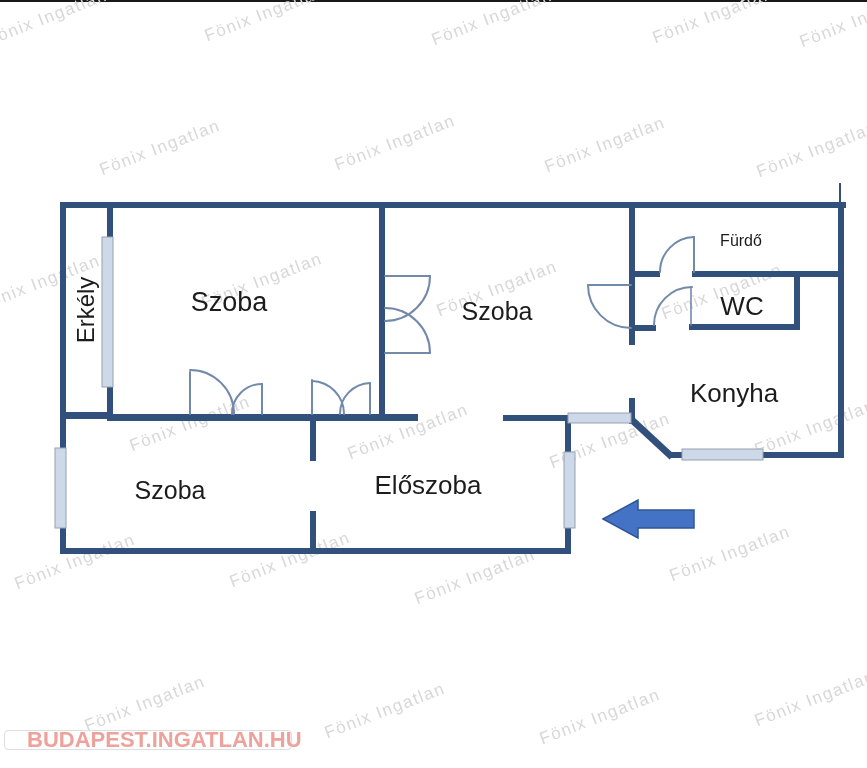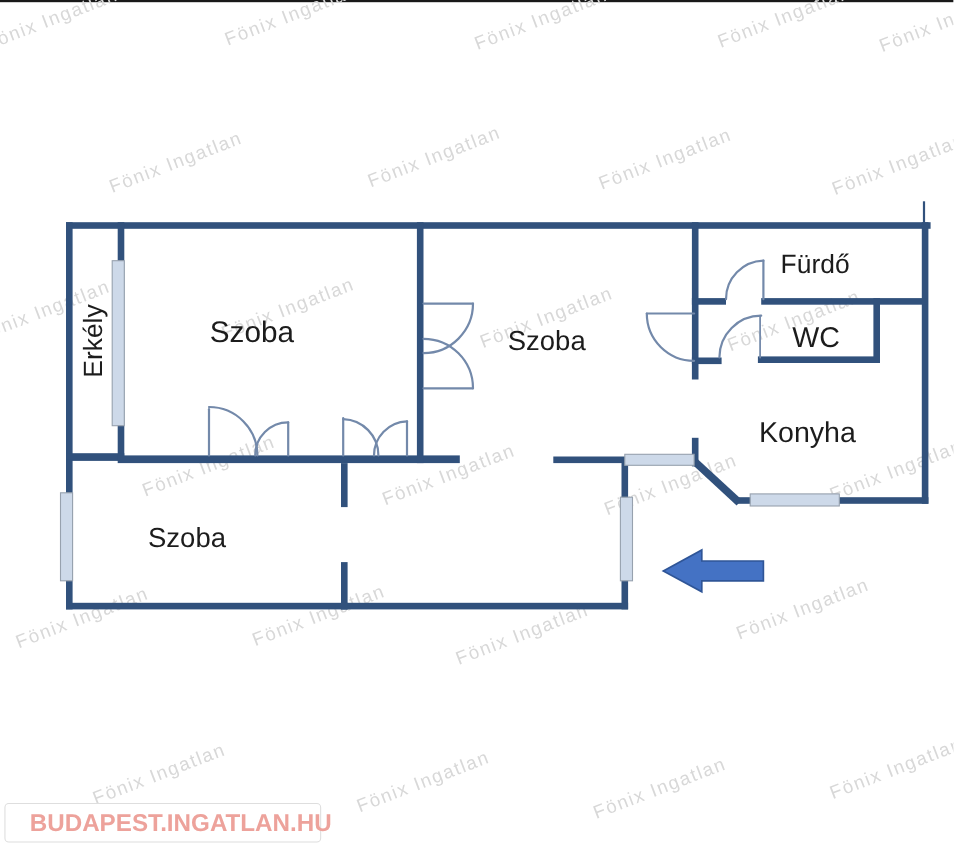--- a/index.html
+++ b/index.html
@@ -24,21 +24,21 @@
   .door-thin{stroke-width:1.6;}
   .arrow{fill:var(--arrow,#4472c4);stroke:var(--arrow-border,#2f5597);stroke-width:1.5;}
   
   .room-label{
     position:absolute;color:#1c1c1c;white-space:nowrap;
     transform:translate(-50%,-50%);line-height:1;
   }
   .room-label.vertical{transform:translate(-50%,-50%) rotate(-90deg);}
   
   #brand-bar{
-    position:absolute;left:4px;top:730px;width:288px;height:36px;
+    position:absolute;left:4px;top:730px;width:288px;height:20px;
     background:#ffffff;border:1px solid #dedede;border-radius:4px;
     display:flex;align-items:center;gap:18px;padding-left:4px;box-sizing:border-box;
   }
   #brand-text{
     font-weight:bold;font-size:22px;letter-spacing:0px;
     color:var(--brand-text,#eda29b);white-space:nowrap;
   }
 </style>
 </head>
 <body>
@@ -144,24 +144,25 @@
         <path class="door" d="M 588 285 A 43 43 0 0 0 631 328"></path>
       </g>
     </g>
 
     <path class="arrow" d="M 603 519 L 638 500 L 638 510 L 694 510 L 694 528 L 638 528 L 638 538 Z"></path>
   </svg>
 
   <div class="room-label vertical" style="left:86px;top:310px;font-size:24px;">Erkély</div>
   <div class="room-label" style="left:229px;top:302px;font-size:27px;">Szoba</div>
   <div class="room-label" style="left:497px;top:311px;font-size:25px;">Szoba</div>
-  <div class="room-label" style="left:741px;top:241px;font-size:24px;">Fürdő</div>
+  <div class="room-label" style="left:741px;top:241px;font-size:16px;">Fürdő</div>
   <div class="room-label" style="left:742px;top:306px;font-size:26px;">WC</div>
   <div class="room-label" style="left:734px;top:393px;font-size:26px;text-align:right;">Konyha</div>
   <div class="room-label" style="left:170px;top:490px;font-size:25px;">Szoba</div>
+  <div class="room-label" style="left:428px;top:485px;font-size:26px;">Előszoba</div>
 
   <div id="brand-bar">
     <svg width="28" height="28" viewBox="0 0 28 28">
       <rect id="brand-icon-bg" x="0.5" y="0.5" width="27" height="27" rx="4" fill="#e4857e"></rect>
       <path d="M14 4 L3.5 13.5 L24.5 13.5 Z" fill="#ffffff"></path>
       <rect x="12.2" y="7.5" width="3.6" height="3.6" fill="#e4857e"></rect>
       <rect x="6" y="13.5" width="16" height="10" fill="#ffffff"></rect>
       <path d="M11 23.5 L11 18.5 Q14 15.5 17 18.5 L17 23.5 Z" fill="#e4857e"></path>
     </svg>
     <span id="brand-text">BUDAPEST.INGATLAN.HU</span>

